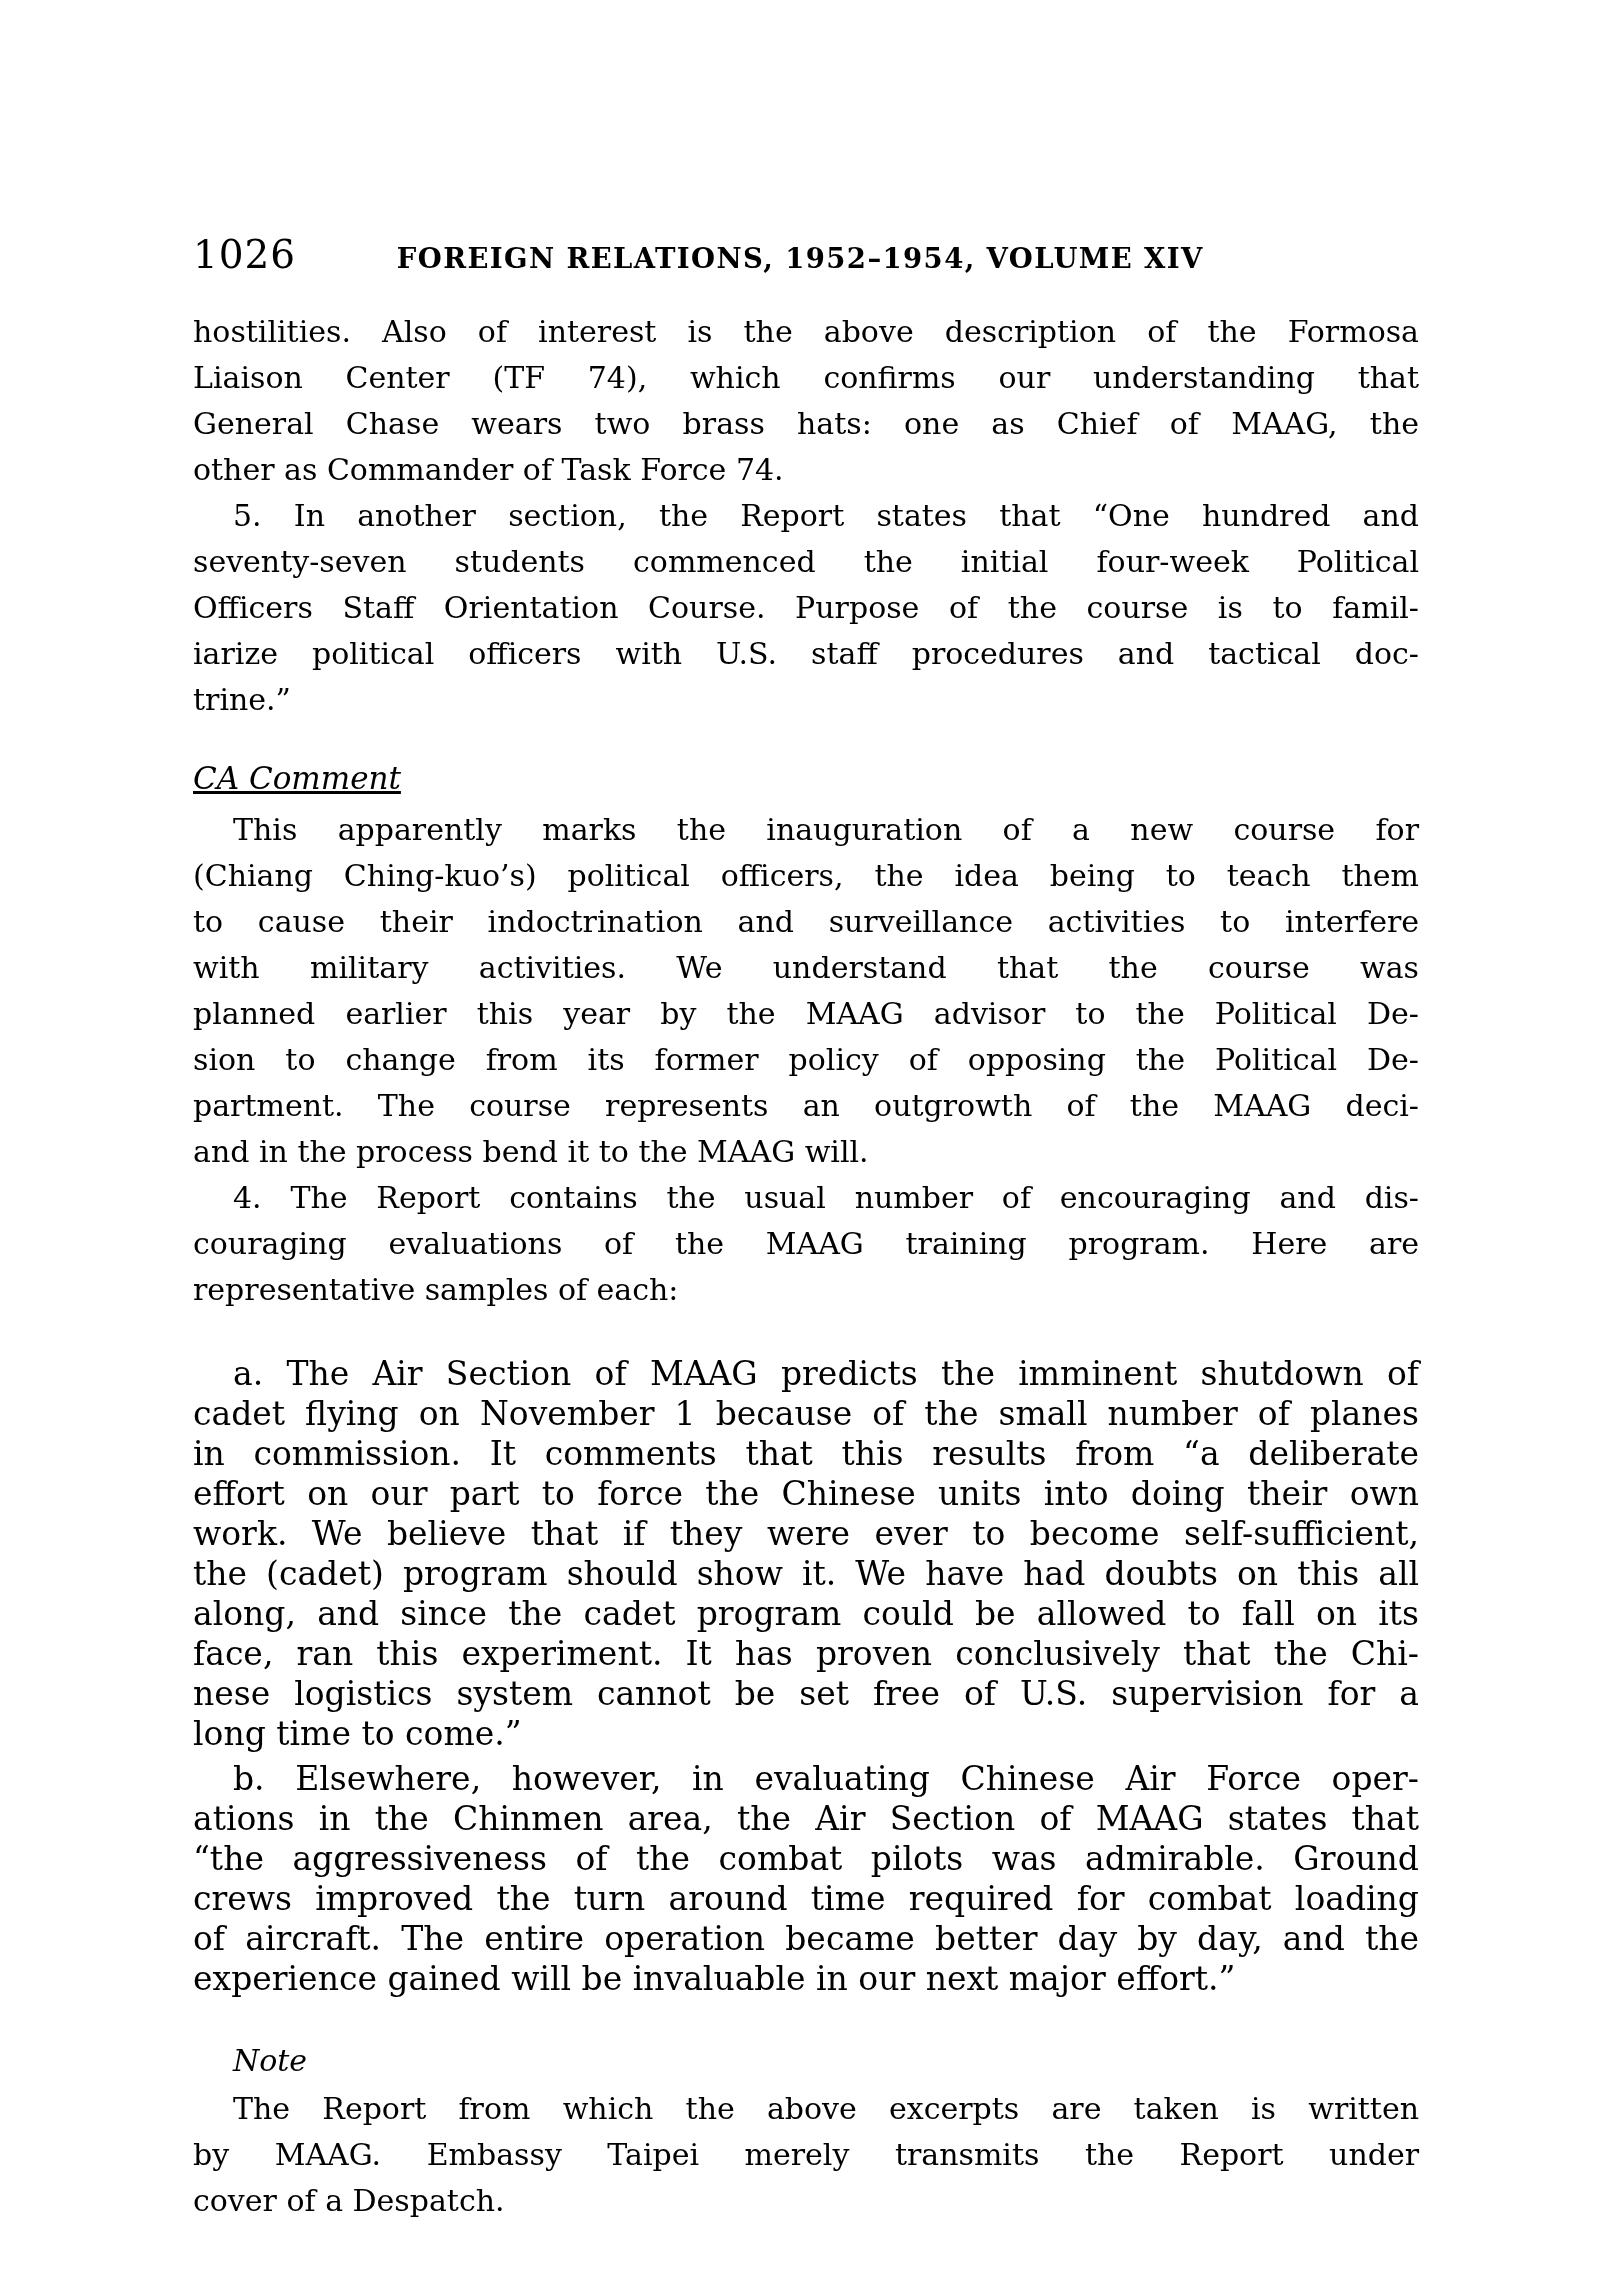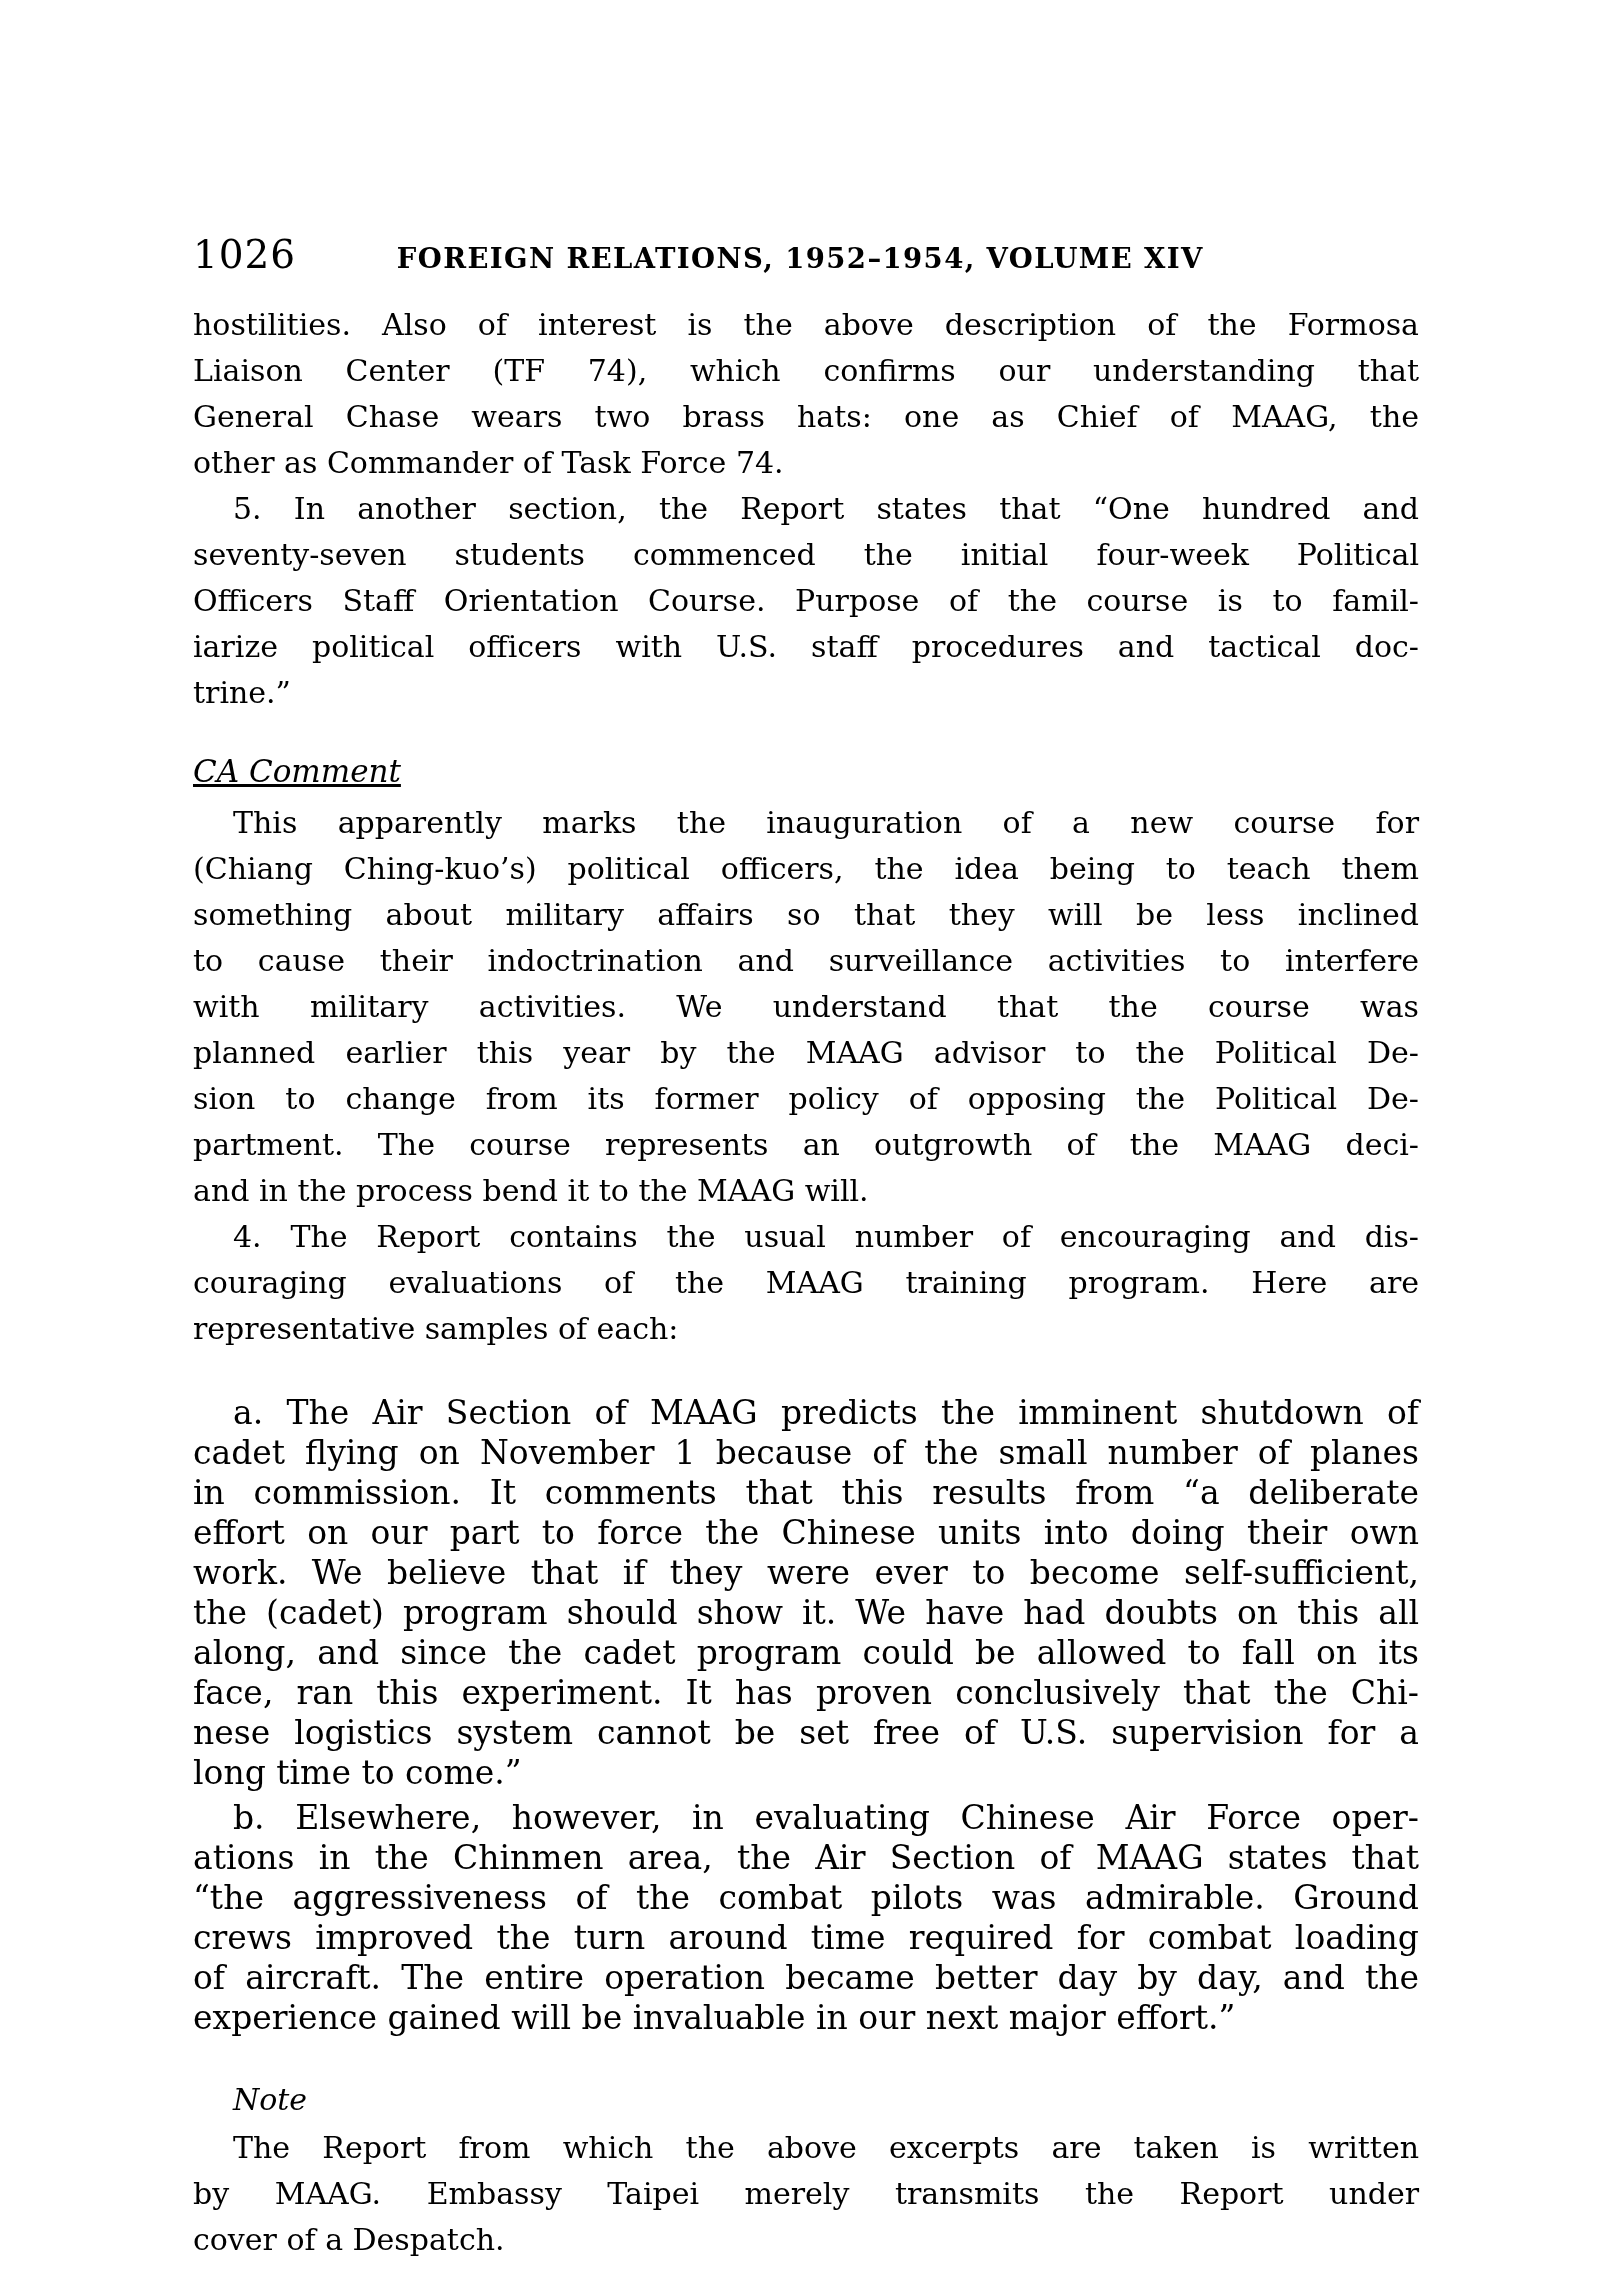--- a/index.html
+++ b/index.html
@@ -46,21 +46,21 @@
   .line {
     text-align: justify;
     text-align-last: justify;
     -moz-text-align-last: justify;
   }
   .line.last {
     text-align-last: left;
     -moz-text-align-last: left;
   }
   .line.indent { padding-left: 40px; }
-  .para-first { margin-top: 21px; }
+  .para-first { margin-top: 28px; }
   .heading-ca {
     margin-top: 32px;
     margin-bottom: 6.4px;
     font-style: italic;
     font-size: 31px;
     line-height: 46px;
     text-decoration: underline;
   }
   .excerpt-a { margin-top: 41px; }
   .excerpt-b { margin-top: 4.6px; }
@@ -97,21 +97,20 @@
       <div class="line">Officers Staff Orientation Course. Purpose of the course is to famil-</div>
       <div class="line">iarize political officers with U.S. staff procedures and tactical doc-</div>
       <div class="line last">trine.”</div>
     </div>
 
     <div class="heading-ca">CA Comment</div>
 
     <div class="para main">
       <div class="line indent">This apparently marks the inauguration of a new course for</div>
       <div class="line">(Chiang Ching-kuo’s) political officers, the idea being to teach them</div>
-      <div class="line">something about military affairs so that they will be less inclined</div>
       <div class="line">to cause their indoctrination and surveillance activities to interfere</div>
       <div class="line">with military activities. We understand that the course was</div>
       <div class="line">planned earlier this year by the MAAG advisor to the Political De-</div>
       <div class="line">sion to change from its former policy of opposing the Political De-</div>
       <div class="line">partment. The course represents an outgrowth of the MAAG deci-</div>
       <div class="line last">and in the process bend it to the MAAG will.</div>
     </div>
 
     <div class="para main">
       <div class="line indent">4. The Report contains the usual number of encouraging and dis-</div>

